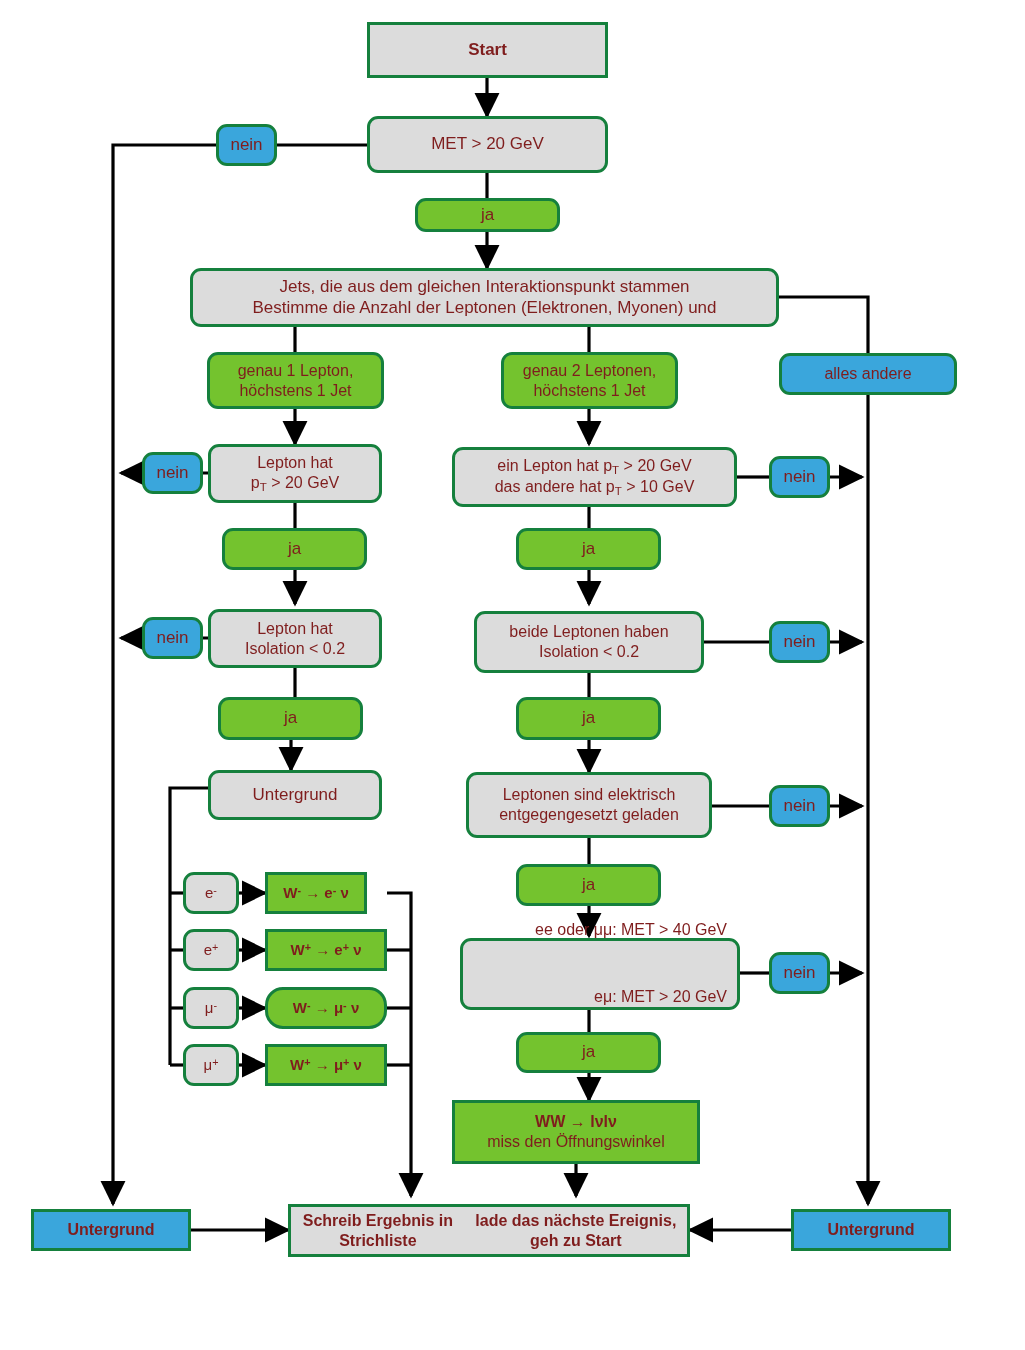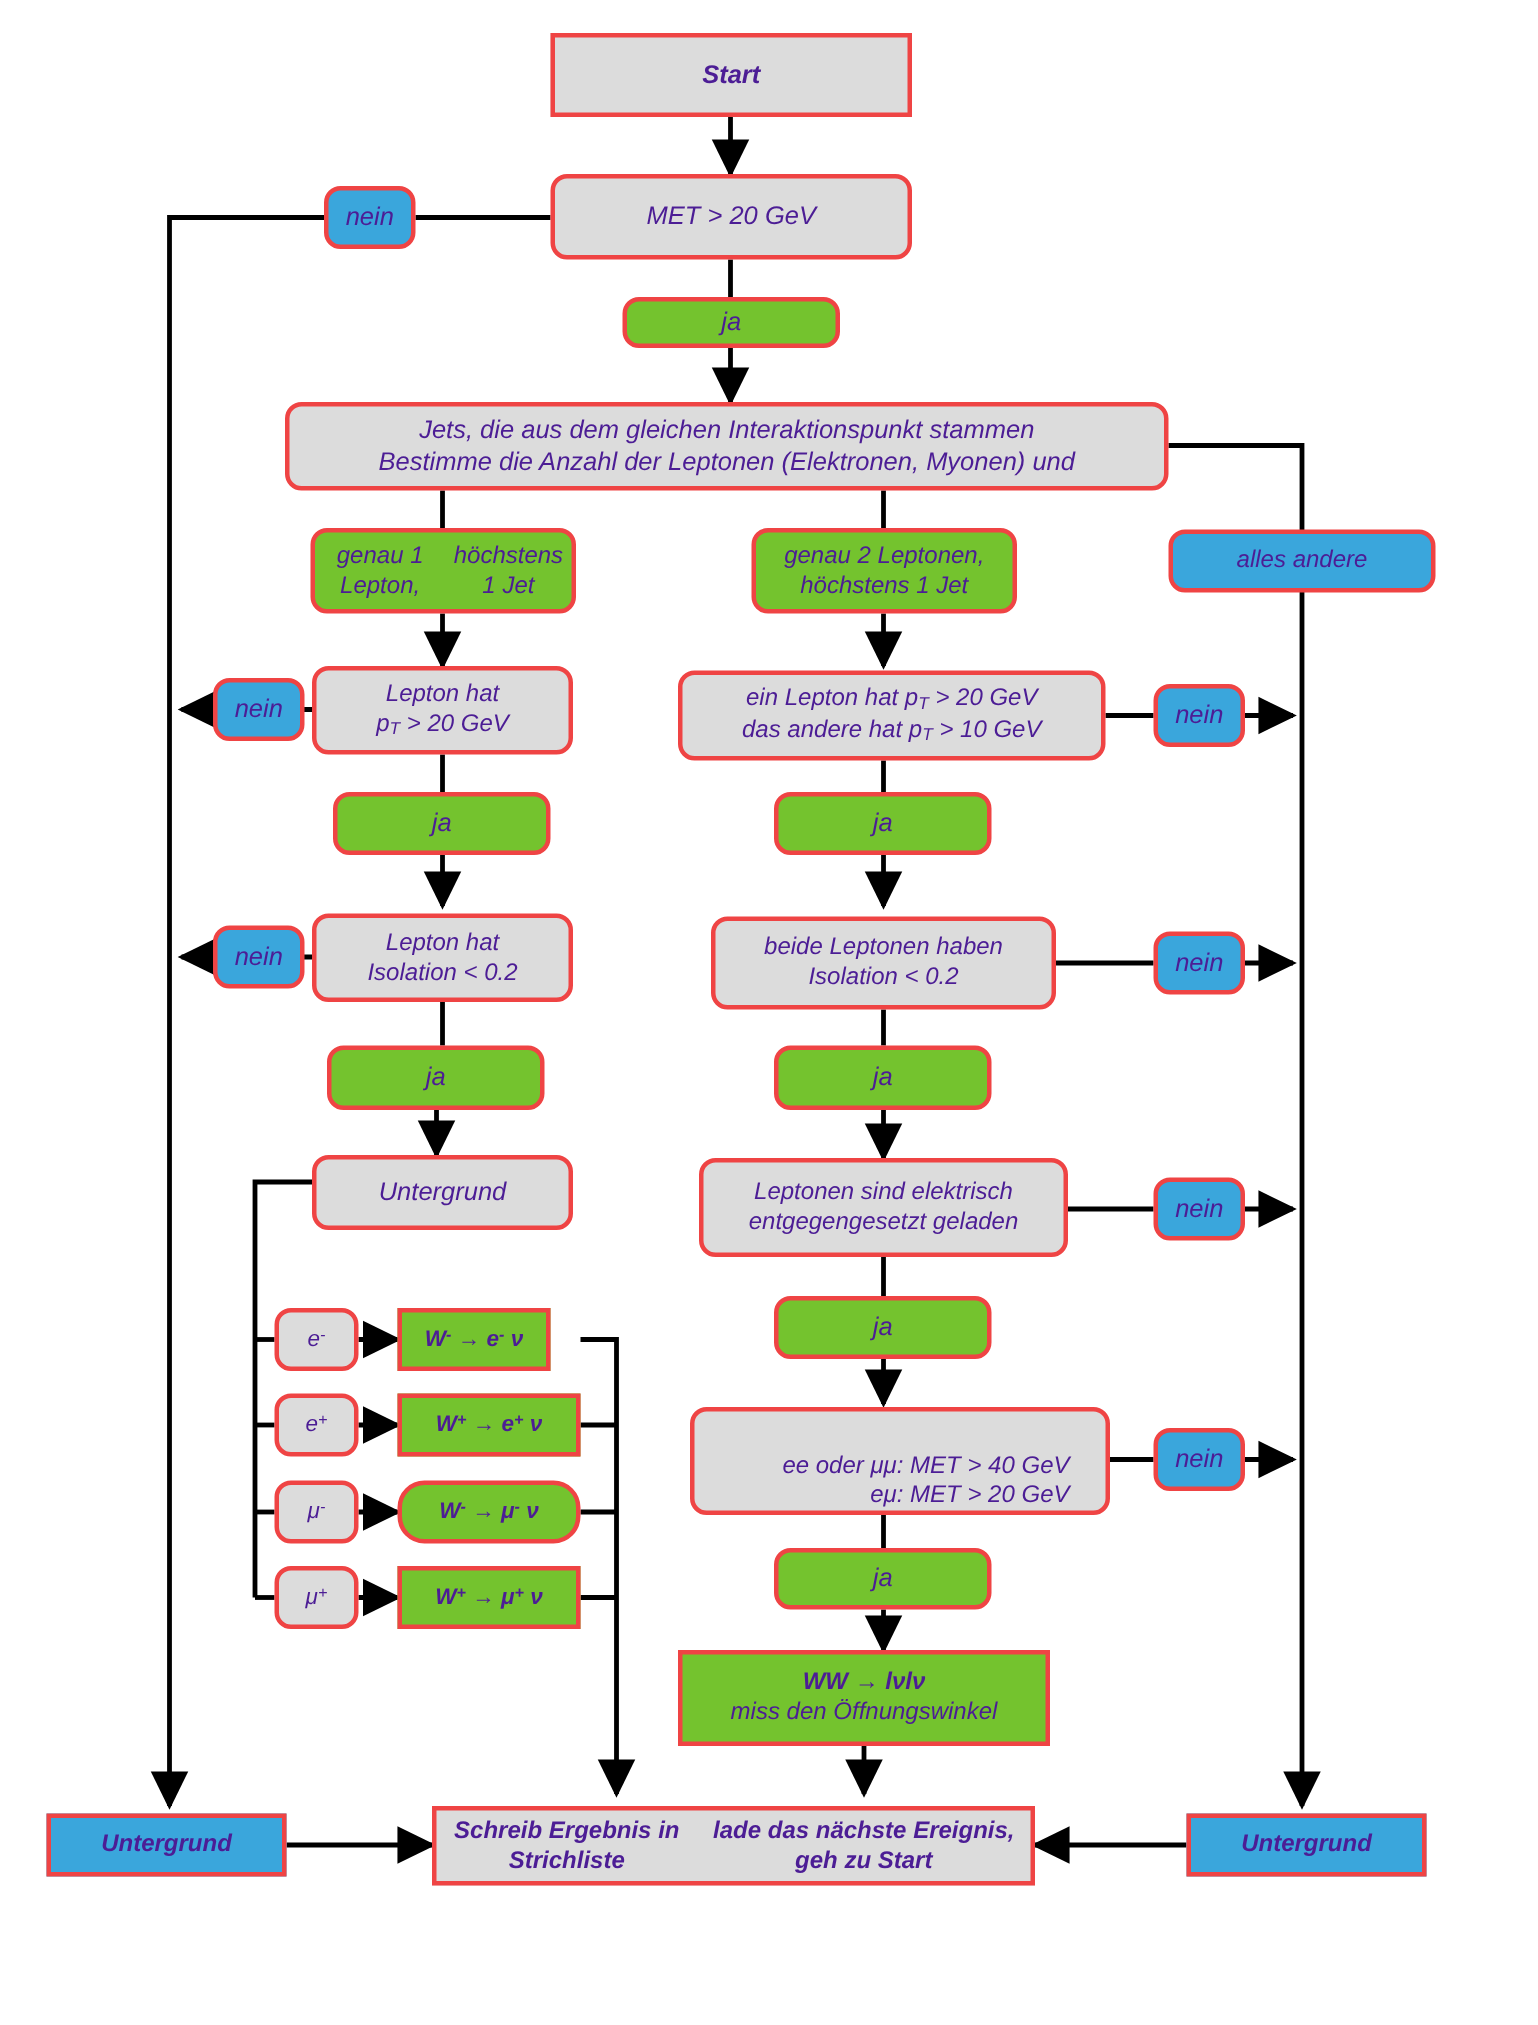--- a/index.html
+++ b/index.html
@@ -1,31 +1,31 @@
 <!DOCTYPE html>
 <html><head>
 <meta charset="utf-8">
 <style>
   html,body{margin:0;padding:0;background:#ffffff;}
   body{font-family:"Liberation Sans","DejaVu Sans",sans-serif;}
   #stage{position:relative;width:1025px;height:1350px;background:#ffffff;overflow:hidden;}
   #wires{position:absolute;left:0;top:0;width:1025px;height:1350px;}
-  .node{position:absolute;box-sizing:border-box;border:3px solid #ef4444;
+  .node{position:absolute;box-sizing:border-box;border:3px solid #15803d;
         display:flex;align-items:center;justify-content:center;text-align:center;
-        line-height:1.22;color:#4c1d95;font-style:italic;}
+        line-height:1.22;color:#7f1d1d;}
   .grey{background:#dcdcdc;}
   .green{background:#74c32e;}
   .blue{background:#3aa6dc;}
   .round{border-radius:11px;}
   .sq{border-radius:0;}
   .b{font-weight:bold;}
   .f17{font-size:17px;}
   .f16{font-size:16px;}
   .f15{font-size:15px;}
-  .ralign{justify-content:flex-end;text-align:right;padding-right:24px;}
+  .ralign{justify-content:flex-end;text-align:right;padding-right:10px;gap:48px;}
   sub{font-size:0.72em;vertical-align:-0.22em;}
   sup{font-size:0.72em;vertical-align:0.38em;}
   .nowrap{white-space:nowrap;}
 </style>
 </head>
 <body>
 
 <div id="stage">
 
   <svg id="wires" viewBox="0 0 1025 1350">
@@ -113,21 +113,21 @@
 
   <div class="node green round f17" style="left:415px;top:198px;width:145px;height:34px;">
     <span>ja</span>
   </div>
 
   <div class="node grey round f17" style="left:190px;top:268px;width:589px;height:59px;flex-direction:column;">
     <span>Jets, die aus dem gleichen Interaktionspunkt stammen</span>
     <span>Bestimme die Anzahl der Leptonen (Elektronen, Myonen) und</span>
   </div>
 
-  <div class="node green round f16" style="left:207px;top:352px;width:177px;height:57px;flex-direction:row;">
+  <div class="node green round f16" style="left:207px;top:352px;width:177px;height:57px;flex-direction:column;">
     <span>genau 1 Lepton,</span>
     <span>höchstens 1 Jet</span>
   </div>
 
   <div class="node green round f16" style="left:501px;top:352px;width:177px;height:57px;flex-direction:column;">
     <span>genau 2 Leptonen,</span>
     <span>höchstens 1 Jet</span>
   </div>
 
   <div class="node blue round f16" style="left:779px;top:353px;width:178px;height:42px;">

